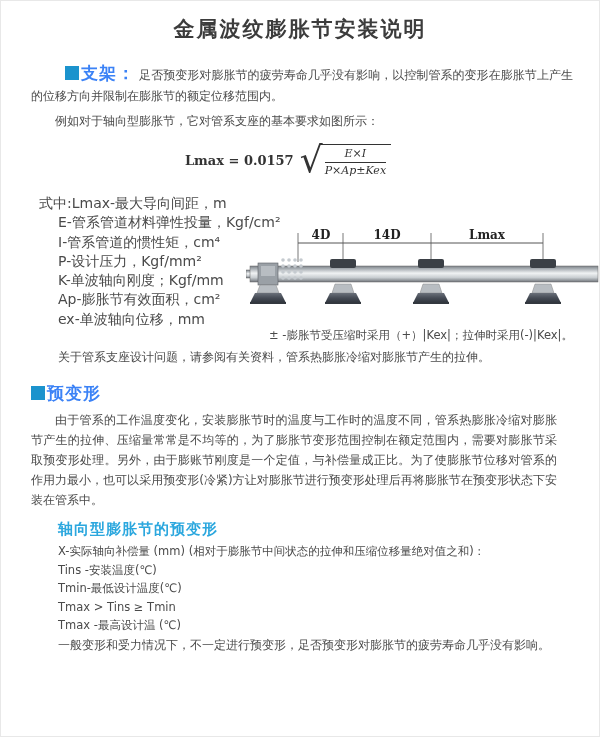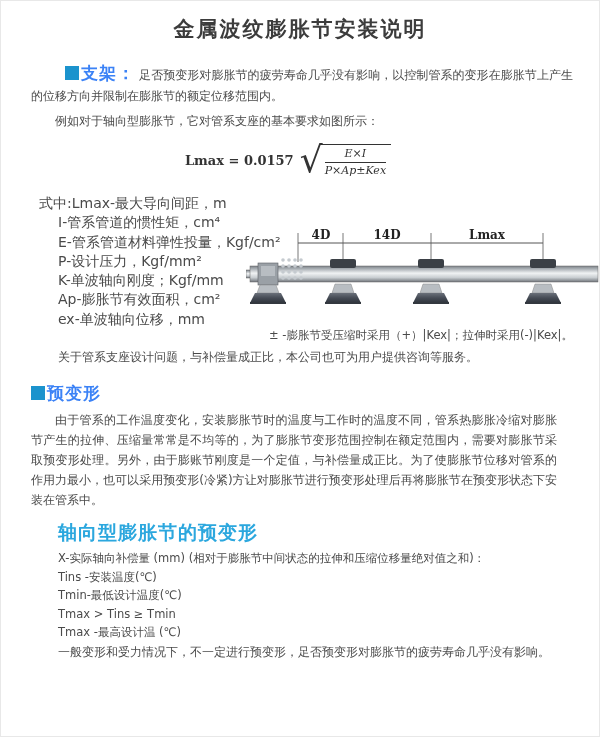--- a/index.html
+++ b/index.html
@@ -49,21 +49,21 @@
   .vars-zone{position:relative;margin:8px 0 0 38px;height:128px;}
   .var-list{width:250px;font-size:14px;line-height:19.3px;color:#4a4a4a;}
   .var-list .vline{white-space:nowrap;}
   .var-list .vline.indented{padding-left:19px;}
   .diagram{position:absolute;left:207px;top:32px;width:356px;height:100px;}
   .pm-line{margin:4px 26px 0 38px;font-size:11.5px;line-height:19px;text-align:right;}
   .service-line{margin:2px 26px 0 30px;text-indent:27px;font-size:12px;line-height:20px;}
   .sec2-header{margin:15px 9px 0 30px;}
   .sec2-body{margin:5px 42px 0 30px;text-indent:24px;text-align:justify;line-height:20px;}
   .sub-heading{
-    font-size:19px;font-weight:bold;color:#2ba7de;letter-spacing:1px;
+    font-size:15px;font-weight:bold;color:#2ba7de;letter-spacing:1px;
   }
   .axial-heading{margin:10px 0 0 57px;}
   .formula2{margin-top:11px;font-size:12px;}
   .formula2 .paren{font-size:15px;vertical-align:-1px;}
   .axial-explain{margin:9px 26px 0 30px;text-indent:24px;text-align:justify;line-height:21px;}
   .axial-vars{margin:3px 12px 0 57px;font-size:11.5px;line-height:18.6px;}
   .axial-note{margin:1px 26px 0 30px;text-indent:27px;font-size:12px;line-height:19px;}
 </style>
 </head>
 <body>
@@ -84,22 +84,22 @@
         <span class="sqrt-body"><span class="frac">
             <span class="num">E×I</span>
             <span class="den">P×Ap±Kex</span>
           </span></span>
       </span>
   </div>
 
   <div class="vars-zone">
     <div class="var-list">
       <div class="vline">式中:Lmax-最大导向间距，m</div>
+      <div class="vline indented">E-管系管道材料弹性投量，Kgf/cm²</div>
       <div class="vline indented">I-管系管道的惯性矩，cm⁴</div>
-      <div class="vline indented">E-管系管道材料弹性投量，Kgf/cm²</div>
       <div class="vline indented">P-设计压力，Kgf/mm²</div>
       <div class="vline indented">K-单波轴向刚度；Kgf/mm</div>
       <div class="vline indented">Ap-膨胀节有效面积，cm²</div>
       <div class="vline indented">ex-单波轴向位移，mm</div>
     </div>
 
     <div class="diagram">
       <svg width="356" height="100" viewBox="0 0 356 100">
         <defs>
           <linearGradient id="pipeGrad" x1="0" y1="0" x2="0" y2="1">
@@ -175,21 +175,21 @@
           <rect x="284" y="33" width="26" height="9" rx="2" fill="#3b4046"></rect>
           <polygon points="289,58 305,58 308,67 286,67" fill="#b8bdc2" stroke="#888" stroke-width="0.5"></polygon>
           <polygon points="284,67 310,67 315,77 279,77" fill="url(#baseGrad)"></polygon>
           <rect x="279" y="76" width="36" height="2" fill="#33383f"></rect>
         </g>
       </svg>
     </div>
   </div>
 
   <p class="pm-line">± -膨胀节受压缩时采用（+）|Kex|；拉伸时采用(-)|Kex|。</p>
-  <p class="service-line">关于管系支座设计问题，与补偿量成正比，本公司也可为用户提供咨询等服务。</p>
+  <p class="service-line">关于管系支座设计问题，请参阅有关资料，管系热膨胀冷缩对膨胀节产生的拉伸。</p>
 
   <div class="sec2-header">
     <span class="sec-header"><span class="sec-square"></span><span>预变形</span></span>
   </div>
   <p class="body-text sec2-body">由于管系的工作温度变化，安装膨胀节时的温度与工作时的温度不同，管系热膨胀冷缩对膨胀节产生的拉伸、压缩量常常是不均等的，为了膨胀节变形范围控制在额定范围内，需要对膨胀节采取预变形处理。另外，由于膨账节刚度是一个定值，与补偿量成正比。为了使膨胀节位移对管系的作用力最小，也可以采用预变形(冷紧)方让对膨胀节进行预变形处理后再将膨胀节在预变形状态下安装在管系中。</p>
 
   <div class="sub-heading axial-heading">轴向型膨胀节的预变形</div>
 
 
 

